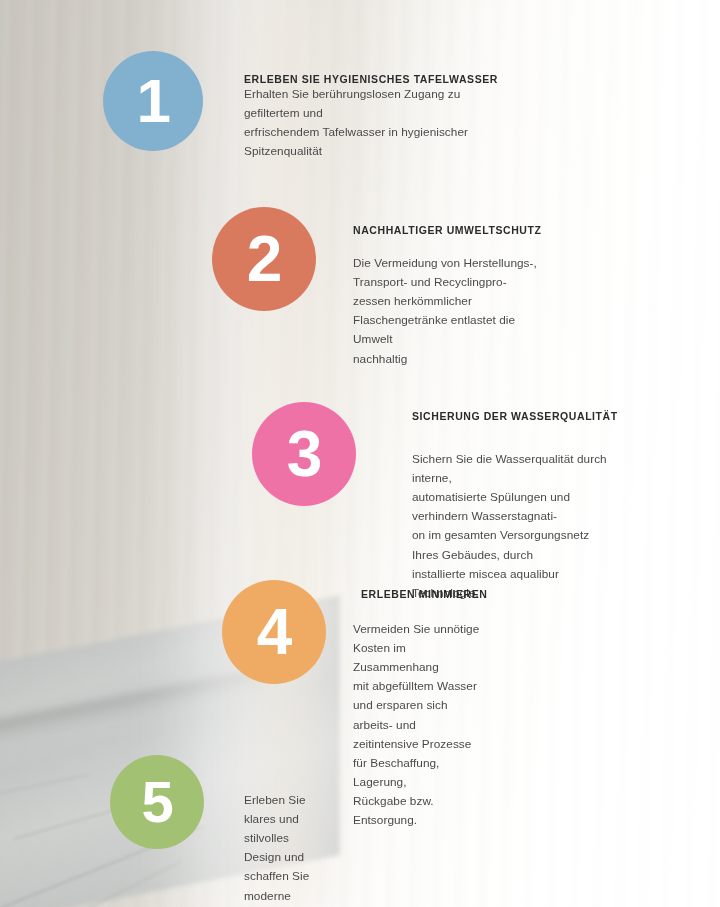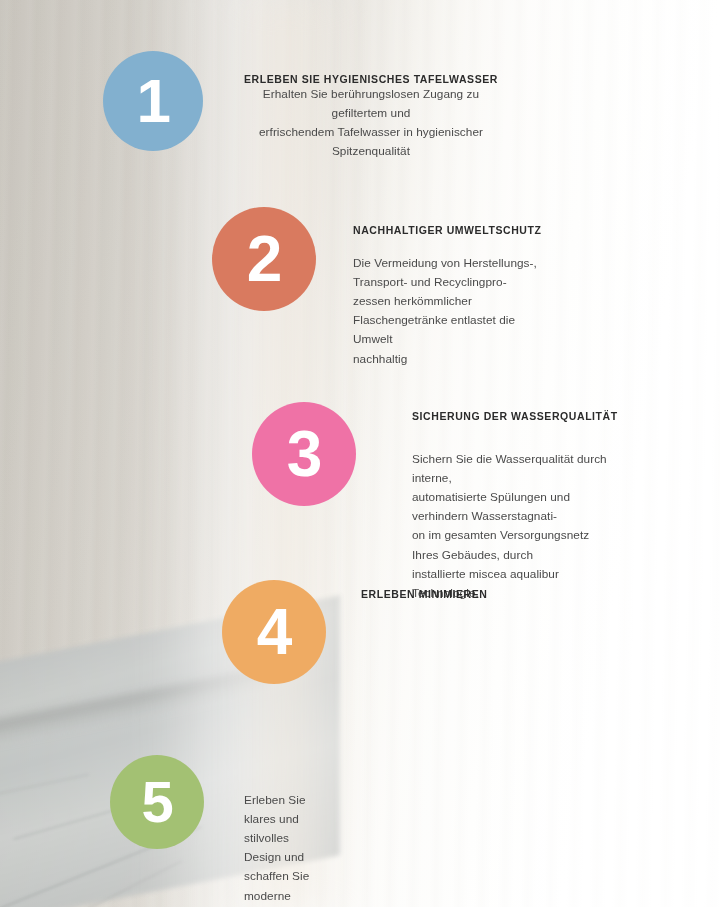--- a/index.html
+++ b/index.html
@@ -170,21 +170,21 @@
     font-size:11.8px;
     line-height:1.62;
     color:#4a4a4a;
     font-weight:400;
     letter-spacing:.004em;
     white-space:pre-line;
   }
 
   
   #step-1 .badge { left:103px; top:51px;  width:100px; height:100px; font-size:62px; }
-  #step-1 .text-block { left:244px; top:73px;text-align:center; }
+  #step-1 .text-block { left:244px; top:73px; }
   #step-1 .step-body  { }
 
   #step-2 .badge { left:212px; top:207px; width:104px; height:104px; font-size:64px; }
   #step-2 .text-block { left:353px; top:224px; }
   #step-2 .step-body  { margin-top:18px; }
 
   #step-3 .badge { left:252px; top:402px; width:104px; height:104px; font-size:64px; }
   #step-3 .text-block { left:412px; top:410px; }
   #step-3 .step-body  { margin-top:28px; }
 
@@ -243,20 +243,24 @@
 automatisierte Spülungen und verhindern Wasserstagnati-
 on im gesamten Versorgungsnetz Ihres Gebäudes, durch
 installierte miscea aqualibur Technologie.</div>
     </div>
   </div>
 
   <div class="step" id="step-4">
     <div class="badge" style="background-color: rgb(239, 171, 99);">4</div>
     <div class="text-block">
       <div class="step-title">ERLEBEN MINIMIEREN</div>
+      <div class="step-body">Vermeiden Sie unnötige Kosten im Zusammenhang
+mit abgefülltem Wasser und ersparen sich arbeits- und
+zeitintensive  Prozesse für Beschaffung, Lagerung,
+Rückgabe bzw. Entsorgung.</div>
     </div>
   </div>
 
   <div class="step" id="step-5">
     <div class="badge" style="background-color: rgb(163, 193, 115);">5</div>
     <div class="text-block">
       <div class="step-body">Erleben Sie klares und stilvolles Design und schaffen Sie
 moderne Innenräume.</div>
     </div>
   </div>

